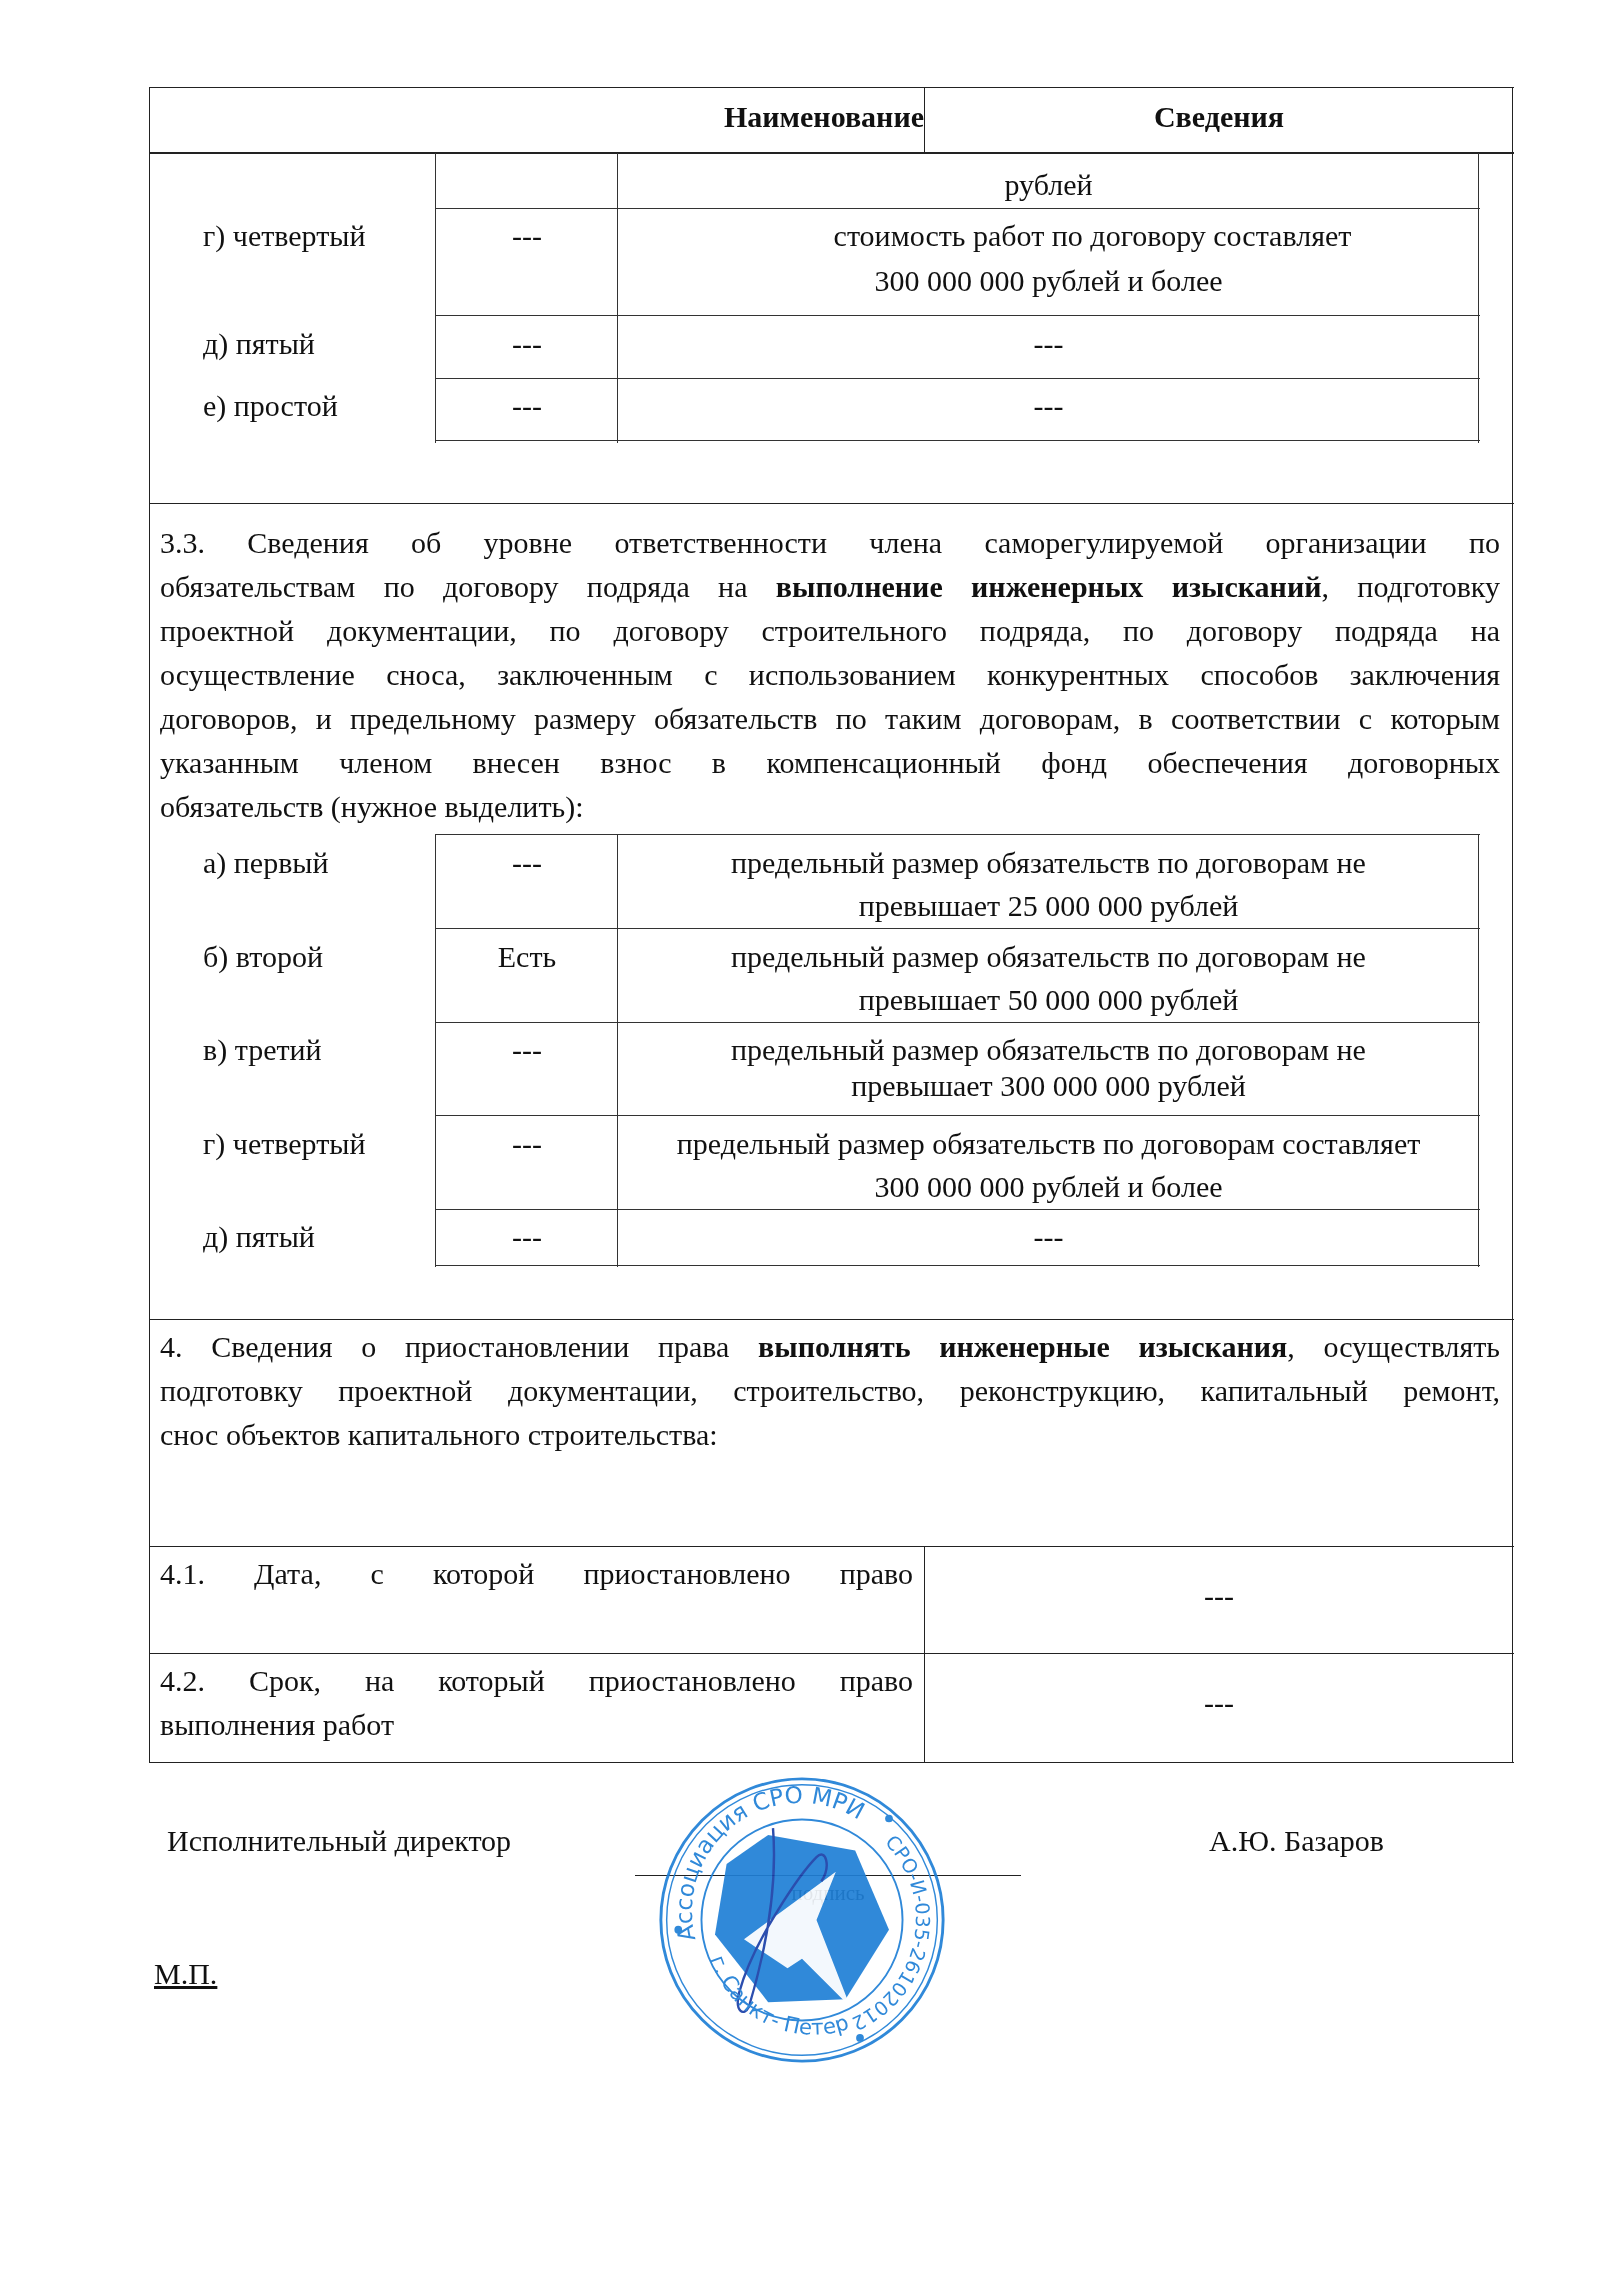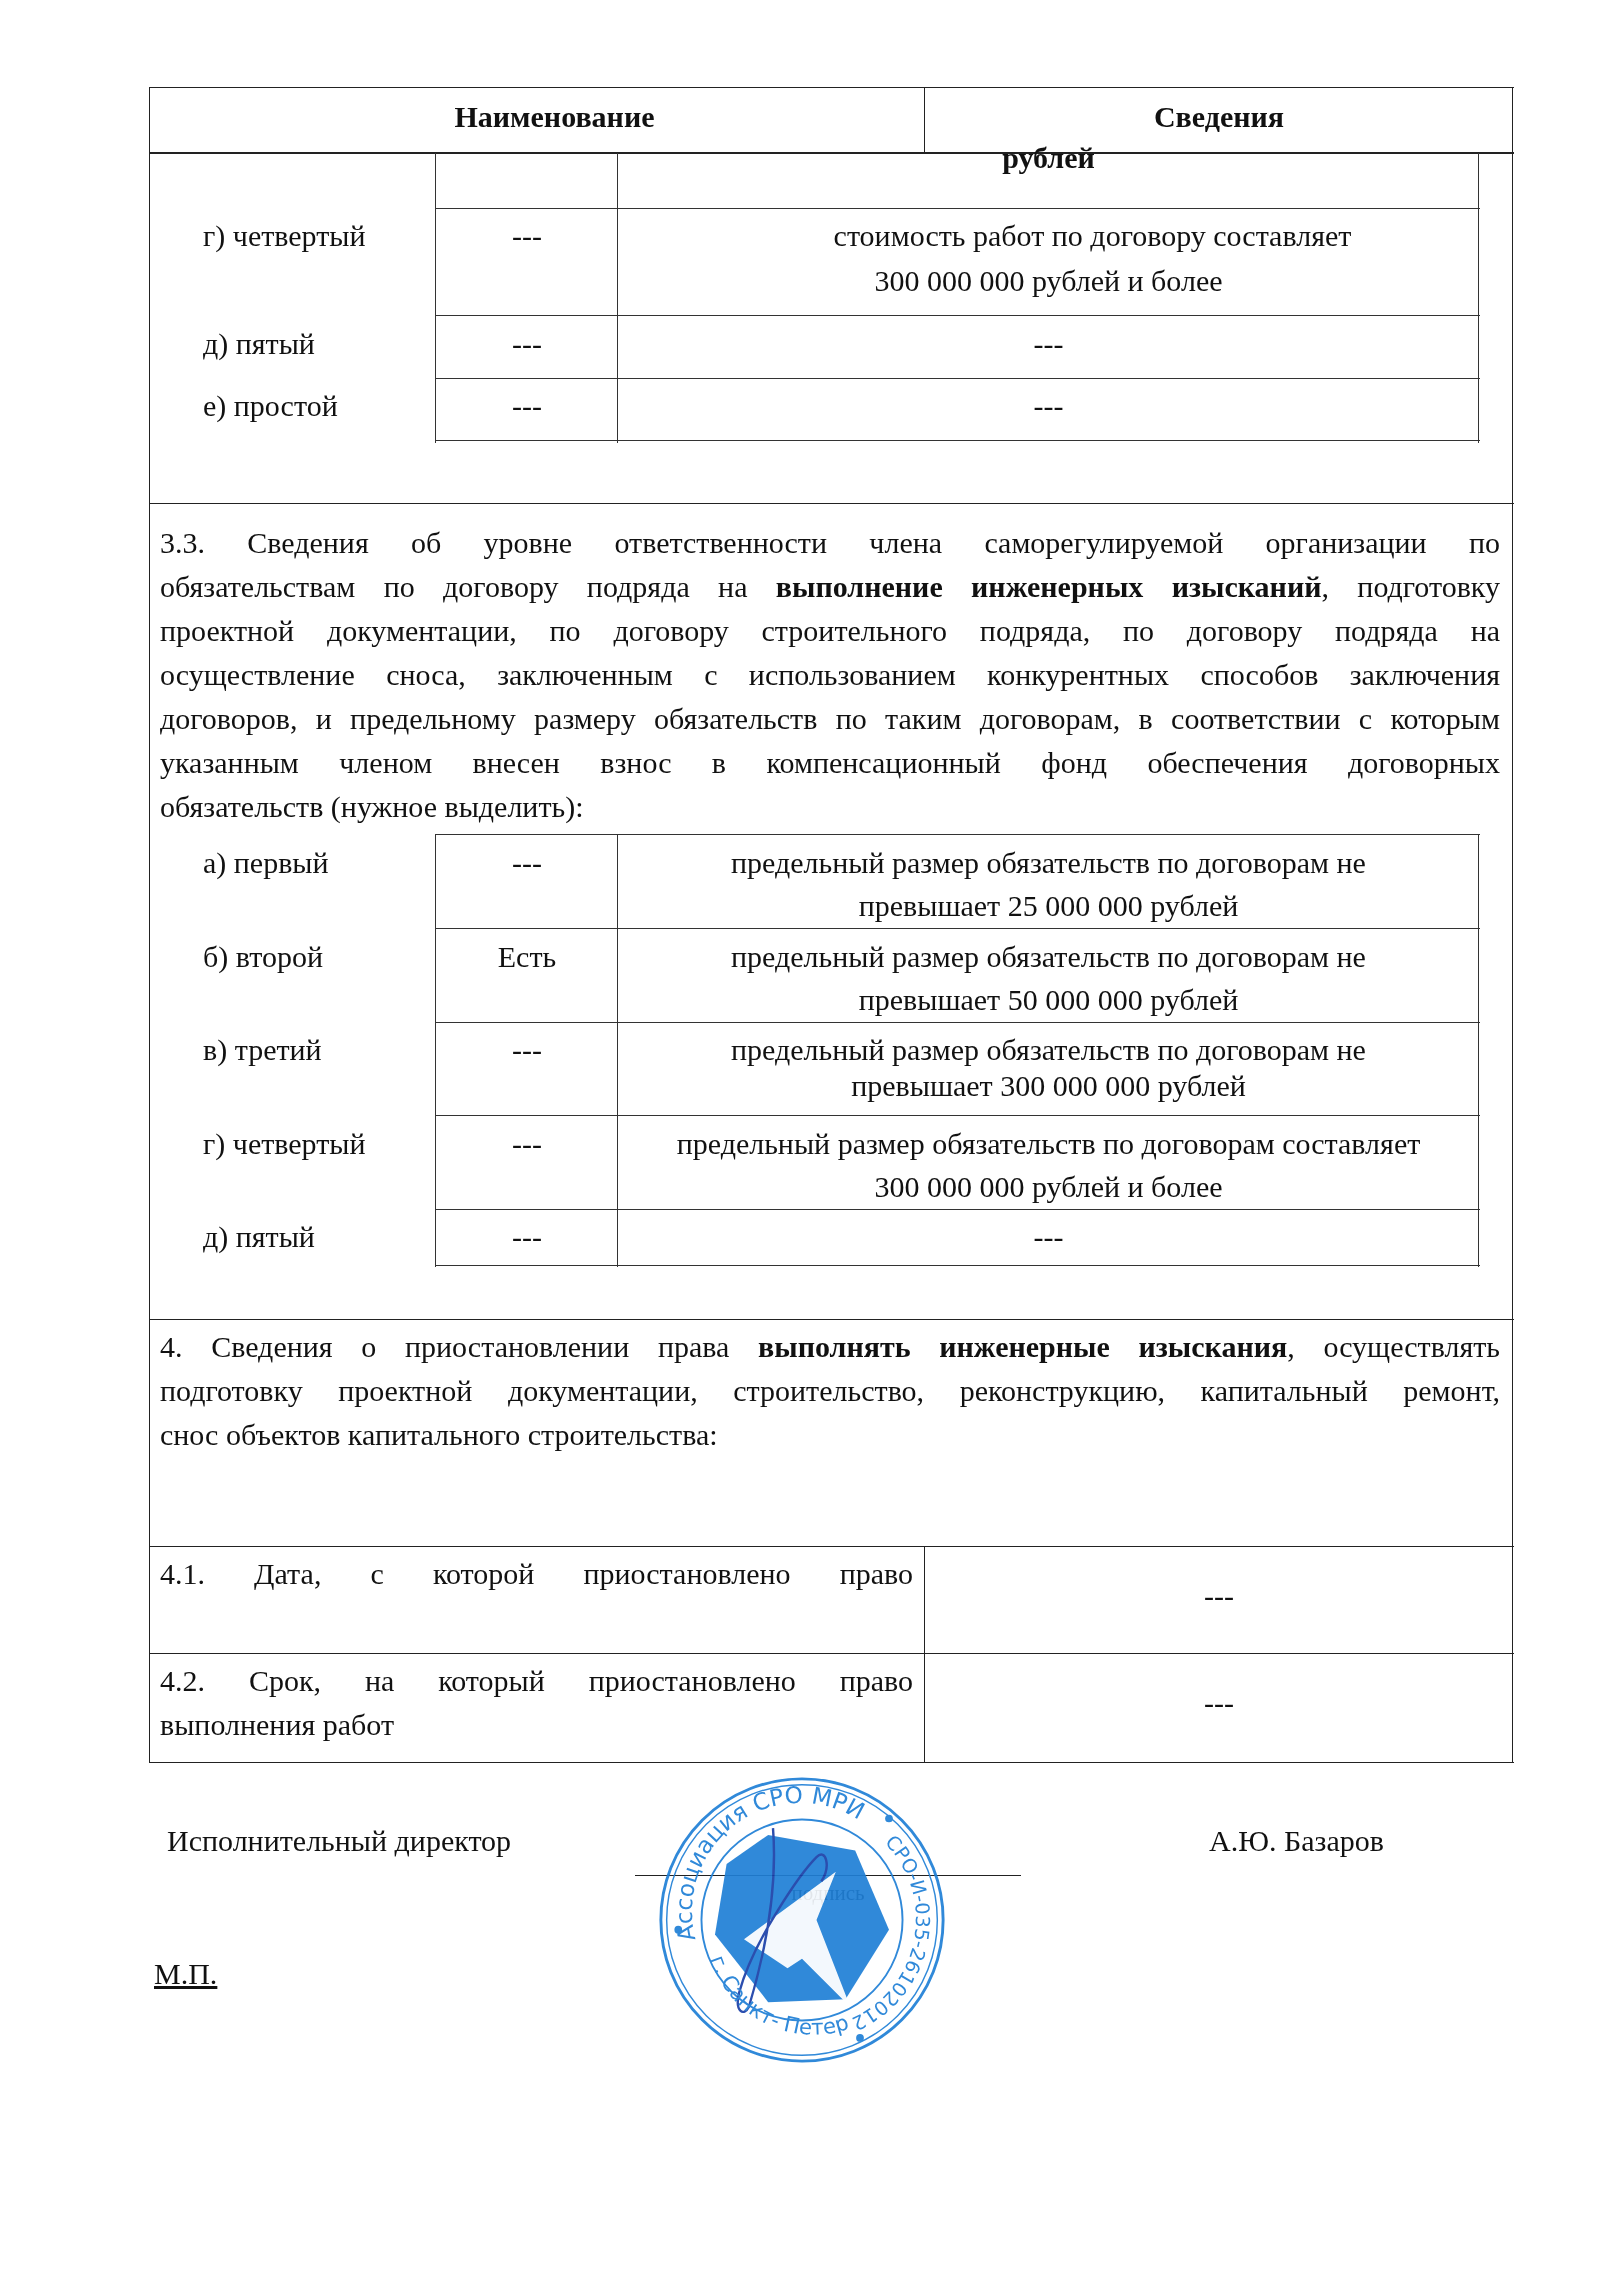--- a/index.html
+++ b/index.html
@@ -22,37 +22,37 @@
 
 <div>
 
   <div class="hline" style="left:149px; top:87px; width:1365px;"></div>
   <div class="vline" style="left:149px; top:87px; height:1676px;"></div>
   <div class="vline" style="left:1512px; top:87px; height:1676px;"></div>
   <div class="hline" style="left:149px; top:1762px; width:1365px;"></div>
 
   <div class="vline" style="left:924px; top:87px; height:65px;"></div>
   <div class="hline" style="left:149px; top:152px; width:1365px; border-top-width:2.9px;"></div>
-  <div class="abs txt center bold" style="left:167px; top:95px; width:775px;">Наименование</div>
+  <div class="abs txt center bold" style="left:149px; top:95px; width:775px;text-align:right;">Наименование</div>
   <div class="abs txt center bold" style="left:924px; top:95px; width:590px;">Сведения</div>
 
   <div class="hline" style="left:149px; top:503px; width:1365px;"></div>
   <div class="hline" style="left:149px; top:1319px; width:1365px;"></div>
 </div>
 
 <div>
   <div class="vline thin" style="left:435px; top:153px; height:290px;"></div>
   <div class="vline thin" style="left:617px; top:153px; height:290px;"></div>
   <div class="vline thin" style="left:1478px; top:153px; height:290px;"></div>
   <div class="hline thin" style="left:435px; top:208px; width:1045px;"></div>
   <div class="hline thin" style="left:435px; top:315px; width:1045px;"></div>
   <div class="hline thin" style="left:435px; top:378px; width:1045px;"></div>
   <div class="hline thin" style="left:435px; top:440px; width:1045px;"></div>
 
-  <div class="abs txt center" style="left:619px; top:136px; width:859px;font-weight:bold;">рублей</div>
+  <div class="abs txt center" style="left:619px; top:163px; width:859px;">рублей</div>
 
   <div class="abs txt" style="left:203px; top:214px;">г) четвертый</div>
   <div class="abs txt center" style="left:437px; top:214px; width:180px;">---</div>
   <div class="abs txt center" style="left:619px; top:214px; width:859px;margin-left:44px;">стоимость работ по договору составляет</div>
   <div class="abs txt center" style="left:619px; top:259px; width:859px;">300 000 000 рублей и более</div>
 
   <div class="abs txt" style="left:203px; top:322px;">д) пятый</div>
   <div class="abs txt center" style="left:437px; top:322px; width:180px;">---</div>
   <div class="abs txt center" style="left:619px; top:322px; width:859px;">---</div>
 

